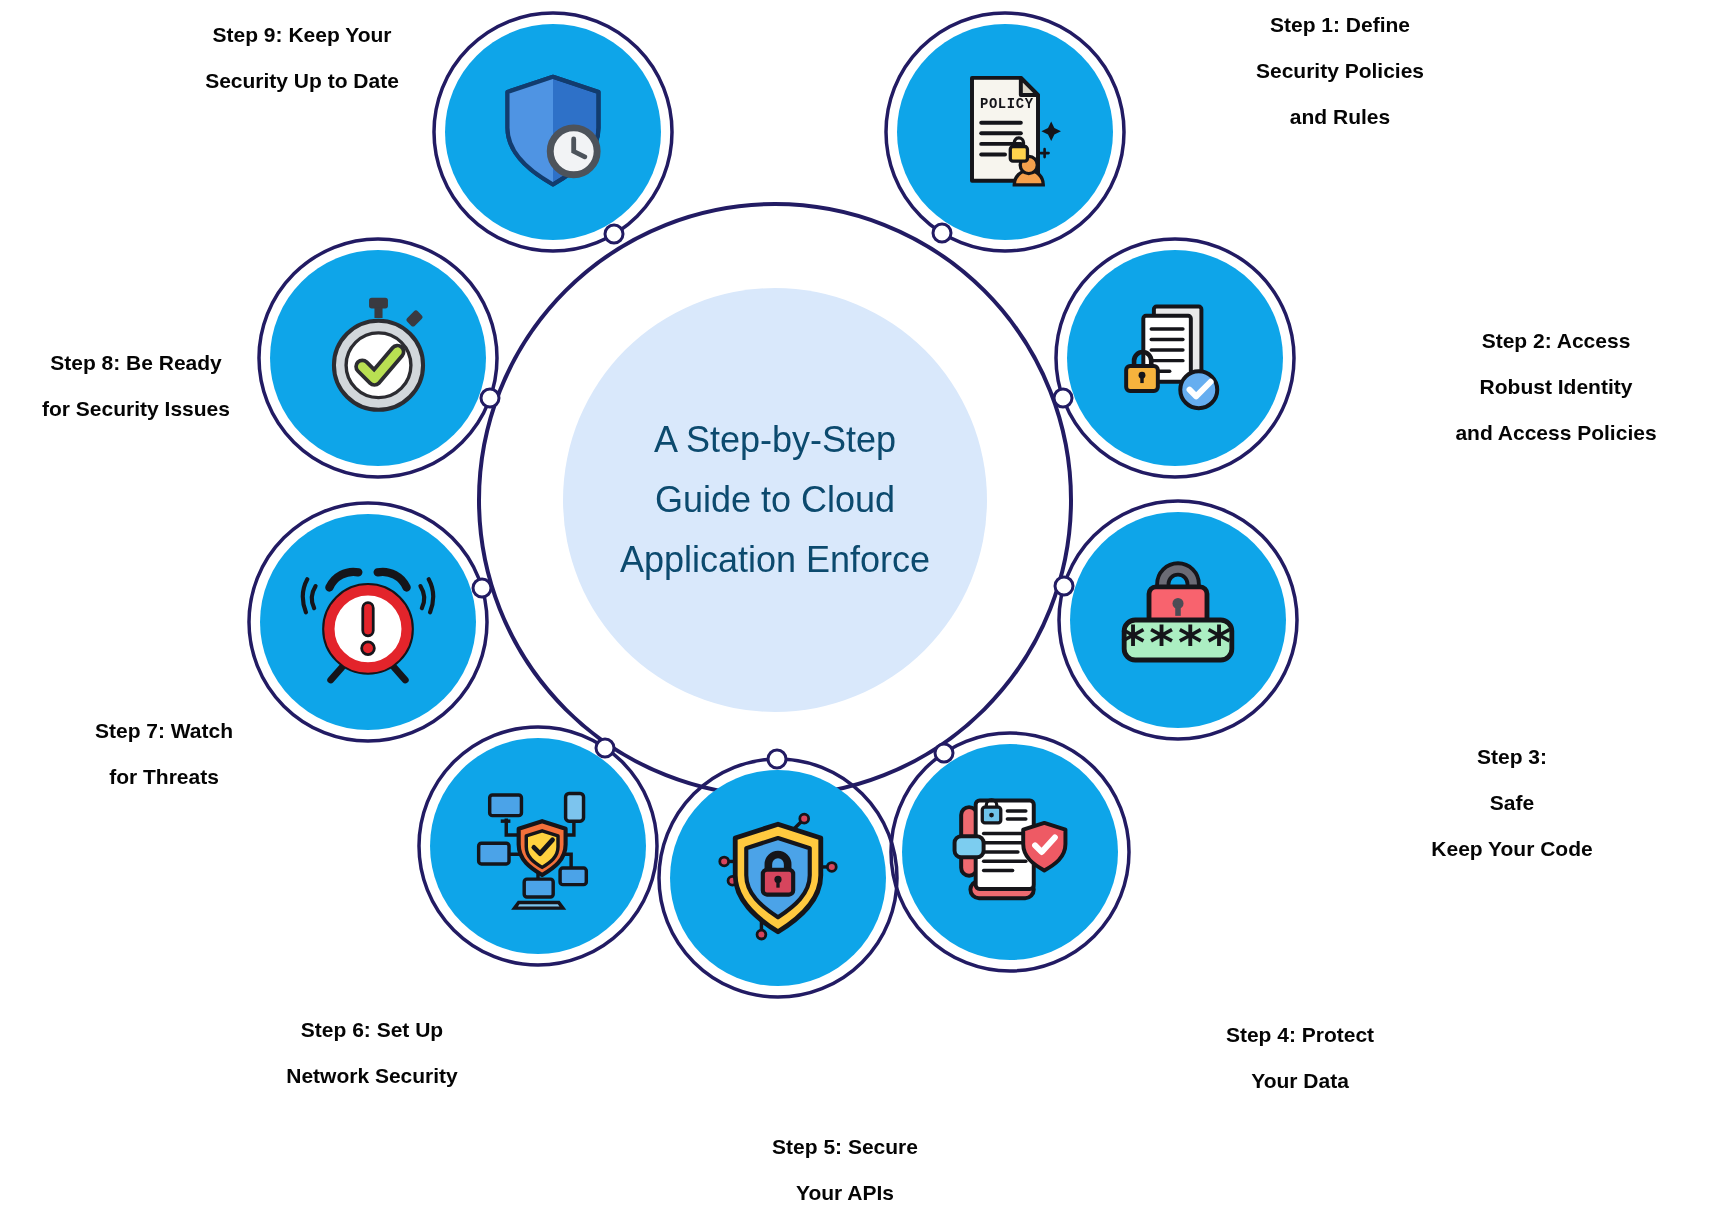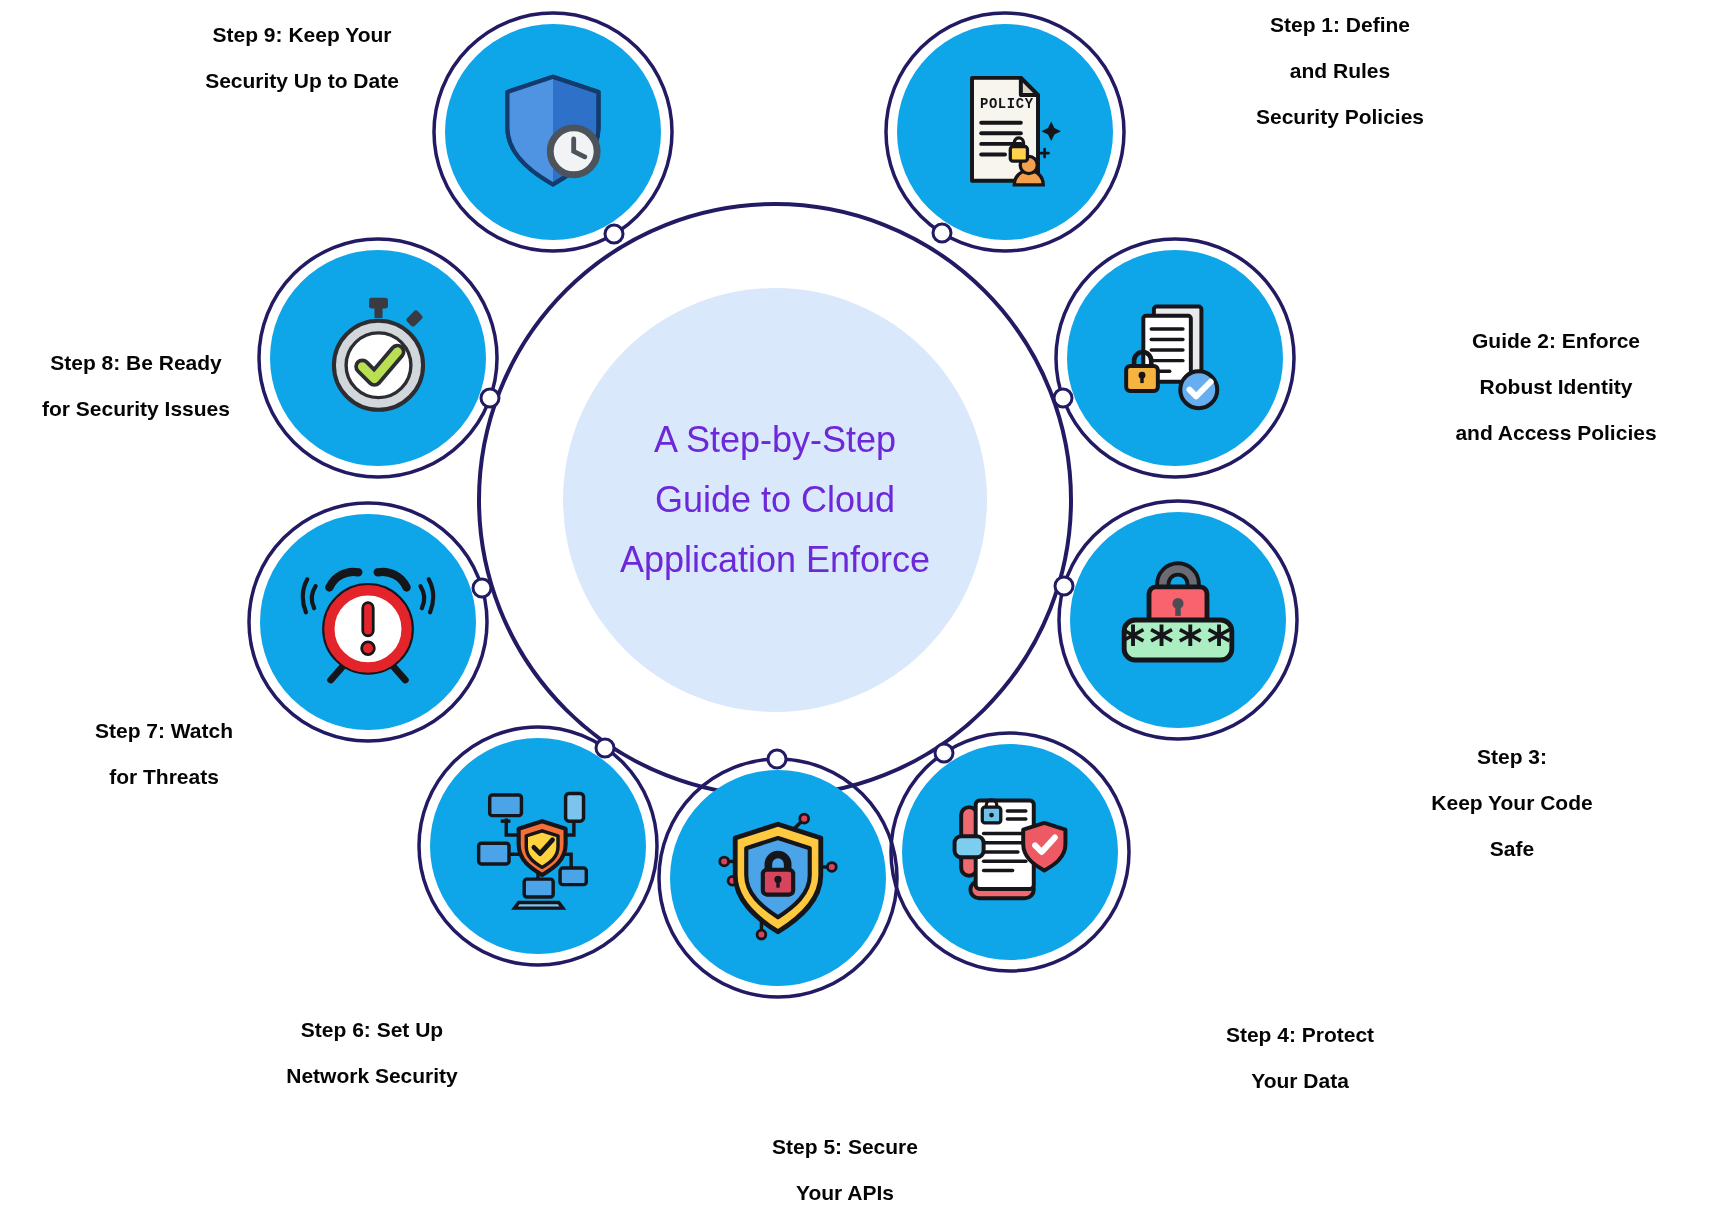--- a/index.html
+++ b/index.html
@@ -5,21 +5,21 @@
   html,body{margin:0;padding:0;}
   body{width:1721px;height:1212px;position:relative;background:#ffffff;
        font-family:"Liberation Sans",sans-serif;overflow:hidden;}
   .canvas{position:absolute;inset:0;}
   svg.layer{position:absolute;left:0;top:0;pointer-events:none;}
   .sat{position:absolute;width:216px;height:216px;border-radius:50%;
        background:#0ea5e9;display:flex;align-items:center;justify-content:center;}
   .center-circle{position:absolute;left:563px;top:288px;width:424px;height:424px;
        border-radius:50%;background:#d9e8fb;display:flex;align-items:center;
        justify-content:center;text-align:center;}
-  .center-title{font-size:36px;line-height:60px;color:#6d28d9;font-weight:400;}
+  .center-title{font-size:36px;line-height:60px;color:#0c4a6e;font-weight:400;}
   .lbl{position:absolute;transform:translateX(-50%);text-align:center;
        font-weight:700;font-size:21px;line-height:46px;color:#050505;white-space:nowrap;}
   
   .s1{left:897px;top:24px;}   .s2{left:1067px;top:250px;} .s3{left:1070px;top:512px;}
   .s4{left:902px;top:744px;}  .s5{left:670px;top:770px;}  .s6{left:430px;top:738px;}
   .s7{left:260px;top:514px;}  .s8{left:270px;top:250px;}  .s9{left:445px;top:24px;}
   
   .lb1{left:1340px;top:2px;}   .lb2{left:1556px;top:318px;} .lb3{left:1512px;top:734px;}
   .lb4{left:1300px;top:1012px;}.lb5{left:845px;top:1124px;} .lb6{left:372px;top:1007px;}
   .lb7{left:164px;top:708px;}  .lb8{left:136px;top:293px;margin-top:47px;}  .lb9{left:302px;top:12px;}
@@ -227,32 +227,32 @@
       <circle cx="777" cy="759" r="9"></circle>
       <circle cx="605" cy="748" r="9"></circle>
       <circle cx="482" cy="588" r="9"></circle>
       <circle cx="490" cy="398" r="9"></circle>
       <circle cx="614" cy="234" r="9"></circle>
     </g>
   </svg>
 
   <div class="lbl lb1">
     <div>Step 1: Define</div>
+    <div>Security Policies</div>
     <div>and Rules</div>
-    <div>Security Policies</div>
   </div>
   <div class="lbl lb2">
-    <div>Guide 2: Enforce</div>
+    <div>Step 2: Access</div>
     <div>Robust Identity</div>
     <div>and Access Policies</div>
   </div>
   <div class="lbl lb3">
     <div>Step 3:</div>
+    <div>Safe</div>
     <div>Keep Your Code</div>
-    <div>Safe</div>
   </div>
   <div class="lbl lb4">
     <div>Step 4: Protect</div>
     <div>Your Data</div>
   </div>
   <div class="lbl lb5">
     <div>Step 5: Secure</div>
     <div>Your APIs</div>
   </div>
   <div class="lbl lb6">

